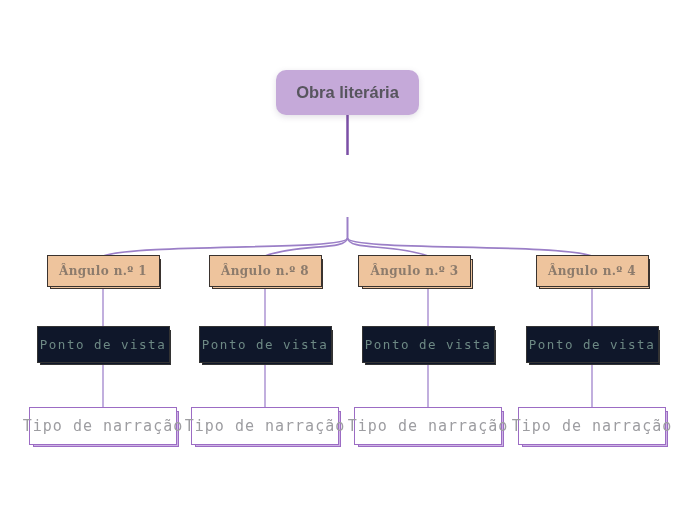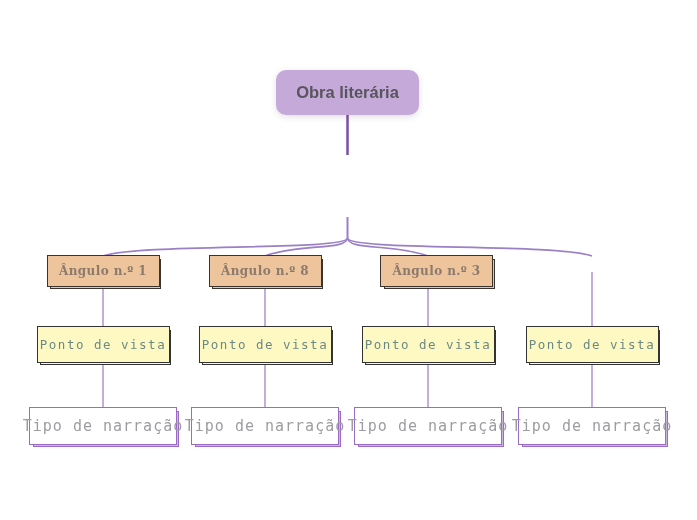--- a/index.html
+++ b/index.html
@@ -67,21 +67,21 @@
     background: #eec49d;
     border: 1.5px solid #3a332f;
     color: #8c7b6c;
     font-family: "DejaVu Serif", serif;
     font-weight: bold;
     font-size: 12px;
     letter-spacing: 0.4px;
   }
   .node-point {
     width: 133px; height: 37px; top: 326px;
-    background: #fef9c3;
+    background: #0f172a;
     border: 1.5px solid #333333;
     color: #6d8984;
     font-family: "DejaVu Sans Mono", monospace;
     font-size: 12.5px;
     letter-spacing: 1.5px;
   }
   .node-narration {
     width: 148px; height: 38px; top: 407px;
     background: #ffffff;
     border: 1.5px solid #9c6cc4;
@@ -89,21 +89,21 @@
     font-family: "DejaVu Sans Mono", monospace;
     font-size: 15px;
     letter-spacing: 1px;
   }
   .node-narration::before {
     background: #cdb4e4;
     border: 1.5px solid #9c6cc4;
   }
   
   .col1.node-angle { left: 46.5px; }  .col2.node-angle { left: 208.5px; }
-  .col3.node-angle { left: 380px; } .col4.node-angle { left: 535.5px; }
+  .col3.node-angle { left: 358px; } .col4.node-angle { left: 535.5px; }
   .col1.node-point { left: 36.5px; }  .col2.node-point { left: 198.5px; }
   .col3.node-point { left: 361.5px; } .col4.node-point { left: 525.5px; }
   .col1.node-narration { left: 29px; }  .col2.node-narration { left: 191px; }
   .col3.node-narration { left: 354px; } .col4.node-narration { left: 518px; }
 </style>
 </head>
 <body>
 
 <div class="canvas">
 
@@ -152,20 +152,23 @@
   <div class="node node-angle dup-shadow col3">
     <span>Ângulo n.º 3</span>
   </div>
   <div class="node node-point dup-shadow col3">
     <span>Ponto de vista</span>
   </div>
   <div class="node node-narration dup-shadow col3">
     <span>Tipo de narração</span>
   </div>
 
+  <div class="node node-angle dup-shadow col4">
+    <span>Ângulo n.º 4</span>
+  </div>
   <div class="node node-point dup-shadow col4">
     <span>Ponto de vista</span>
   </div>
   <div class="node node-narration dup-shadow col4">
     <span>Tipo de narração</span>
   </div>
 
 </div>
 
 </body></html>

